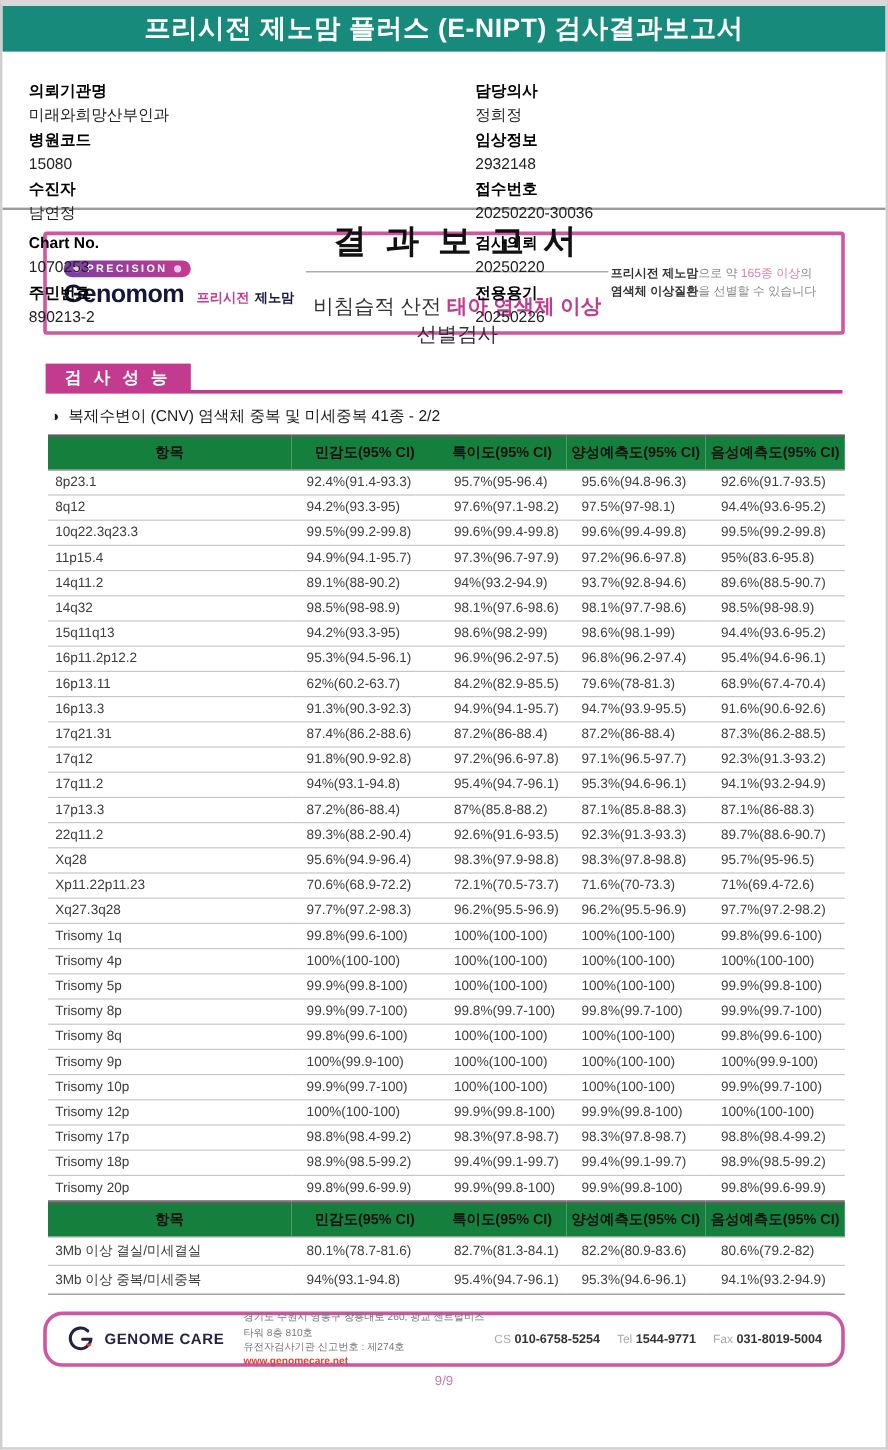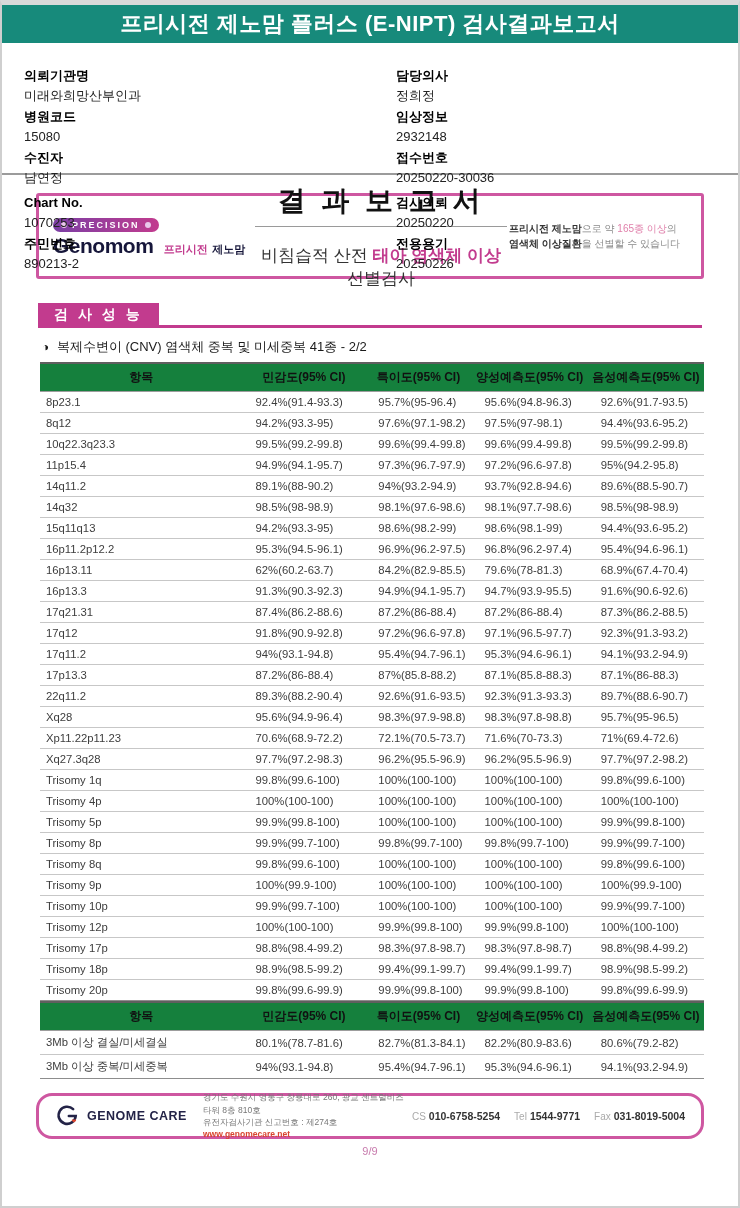--- a/index.html
+++ b/index.html
@@ -200,21 +200,21 @@
           <td class="col-val">99.5%(99.2-99.8)</td>
           <td class="col-val">99.6%(99.4-99.8)</td>
           <td class="col-val">99.6%(99.4-99.8)</td>
           <td class="col-val">99.5%(99.2-99.8)</td>
         </tr>
         <tr>
           <td class="col-item">11p15.4</td>
           <td class="col-val">94.9%(94.1-95.7)</td>
           <td class="col-val">97.3%(96.7-97.9)</td>
           <td class="col-val">97.2%(96.6-97.8)</td>
-          <td class="col-val">95%(94.2-95.8)</td>
+          <td class="col-val">95%(83.6-95.8)</td>
         </tr>
         <tr>
           <td class="col-item">14q11.2</td>
           <td class="col-val">89.1%(88-90.2)</td>
           <td class="col-val">94%(93.2-94.9)</td>
           <td class="col-val">93.7%(92.8-94.6)</td>
           <td class="col-val">89.6%(88.5-90.7)</td>
         </tr>
         <tr>
           <td class="col-item">14q32</td>

